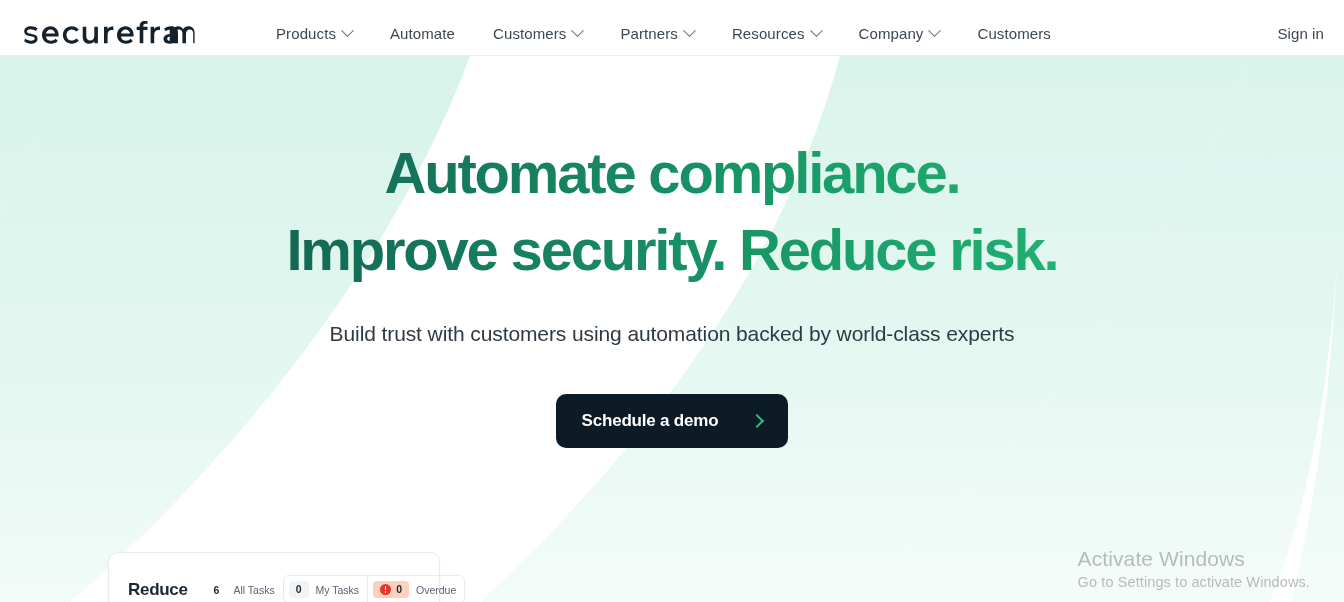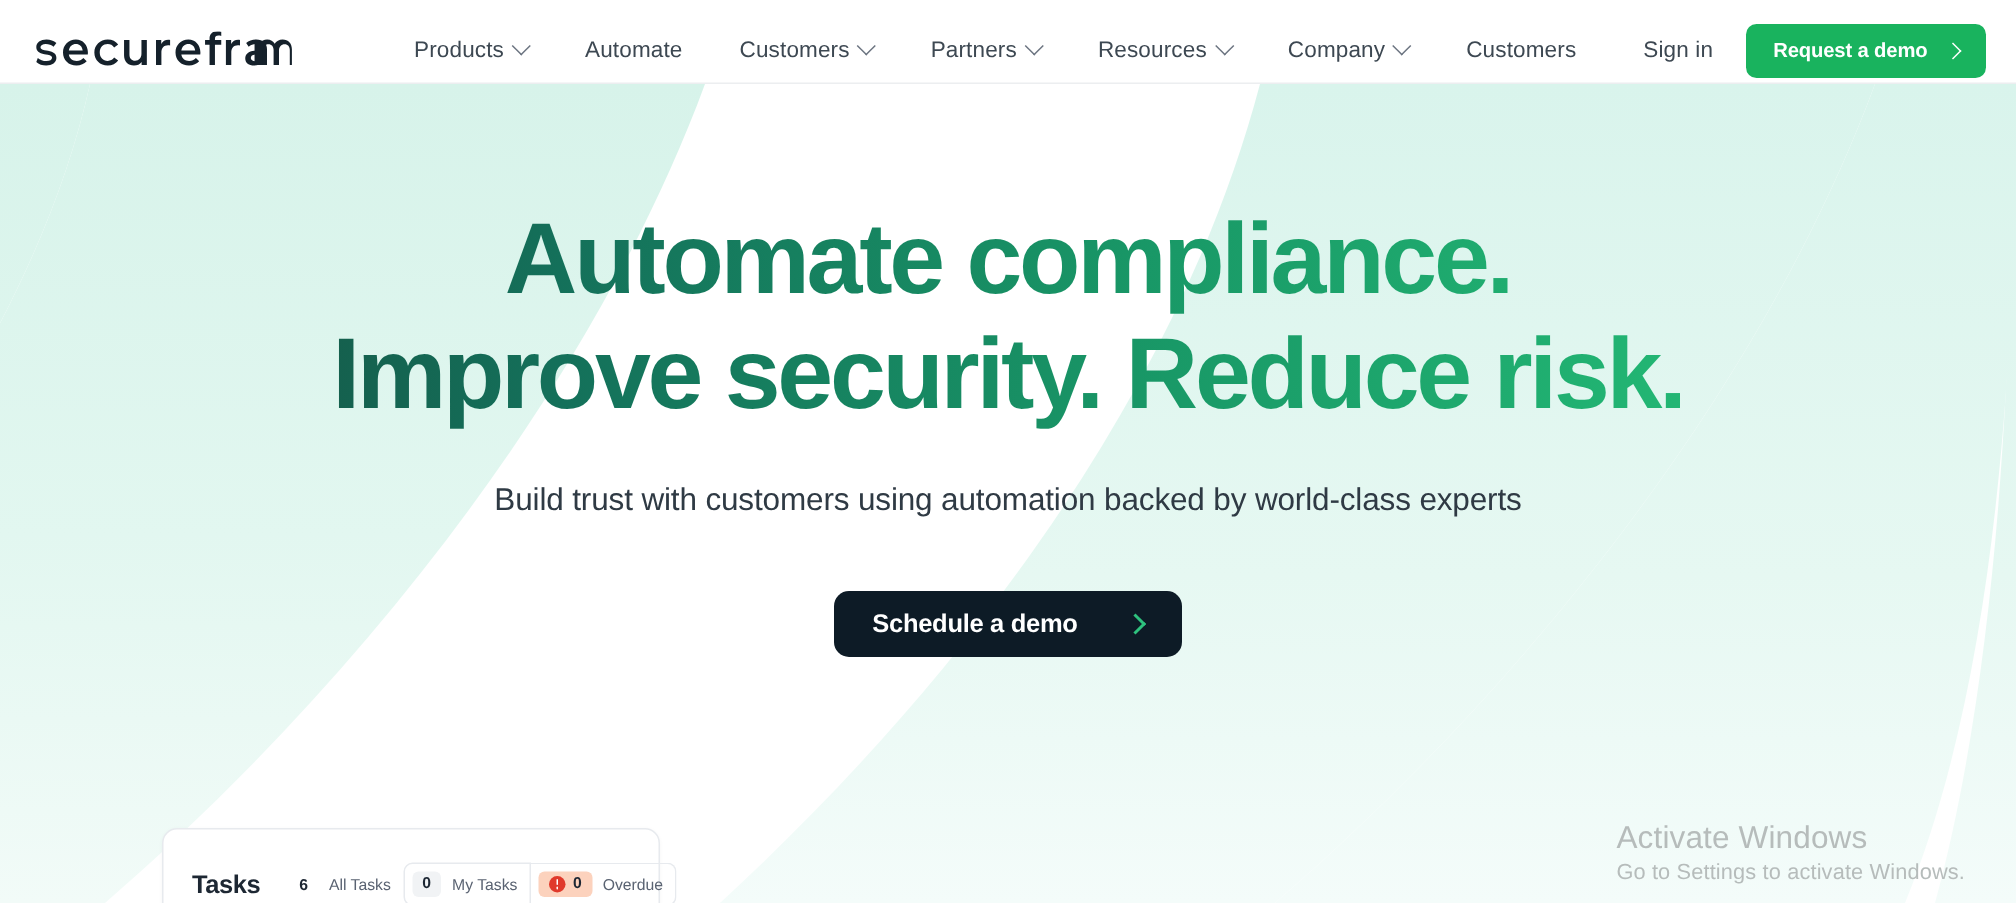--- a/index.html
+++ b/index.html
@@ -124,21 +124,21 @@
 
   .hero-content {
     position: relative;
     z-index: 10;
     width: 100%;
     height: 100%;
     text-align: center;
   }
 
   .headline {
-    font-size: 67px;
+    font-size: 58px;
     line-height: 77px;
     font-weight: bold;
     letter-spacing: -2.2px;
     padding-top: 78px;
   }
 
   .headline .line {
     display: block;
   }
 
@@ -166,21 +166,21 @@
     margin-top: 48px;
     display: flex;
     justify-content: center;
   }
 
   .cta-btn {
     background: #0d1b26;
     color: #ffffff;
     border: none;
     border-radius: 10px;
-    height: 44px;
+    height: 54px;
     padding: 0 26px;
     font-size: 17px;
     font-weight: bold;
     display: flex;
     align-items: center;
     gap: 34px;
     cursor: pointer;
     font-family: "Liberation Sans", sans-serif;
     letter-spacing: -0.2px;
   }
@@ -391,24 +391,20 @@
       <span>Company</span>
       <i class="chev"></i>
     </div>
     <div class="nav-item">
       <span>Customers</span>
     </div>
   </nav>
 
   <div class="header-right">
     <span class="signin">Sign in</span>
-    <button class="demo-btn">
-      <span>Request a demo</span>
-      <i class="arrow"></i>
-    </button>
   </div>
 </header>
 
 <section class="hero">
 
   <svg class="hero-bg" viewBox="0 0 1344 546" preserveAspectRatio="none" xmlns="http://www.w3.org/2000/svg">
     <defs>
       <linearGradient id="stripeFade" x1="0" y1="0" x2="0" y2="1">
         <stop offset="0%" stop-color="#d7f3ea"></stop>
         <stop offset="55%" stop-color="#e2f7f0"></stop>
@@ -444,21 +440,21 @@
     <div class="cta-wrap">
       <button class="cta-btn">
         <span>Schedule a demo</span>
         <i class="arrow-g"></i>
       </button>
     </div>
   </div>
 
   <div class="tasks-card">
     <div class="tasks-row">
-      <span class="tasks-title">Tasks</span>
+      <span class="tasks-title">Reduce</span>
 
       <div class="seg-group">
 
         <div class="seg">
           <span class="count-plain">6</span>
           <span>All Tasks</span>
         </div>
 
         <div class="seg boxed">
           <span class="count-chip">0</span>

